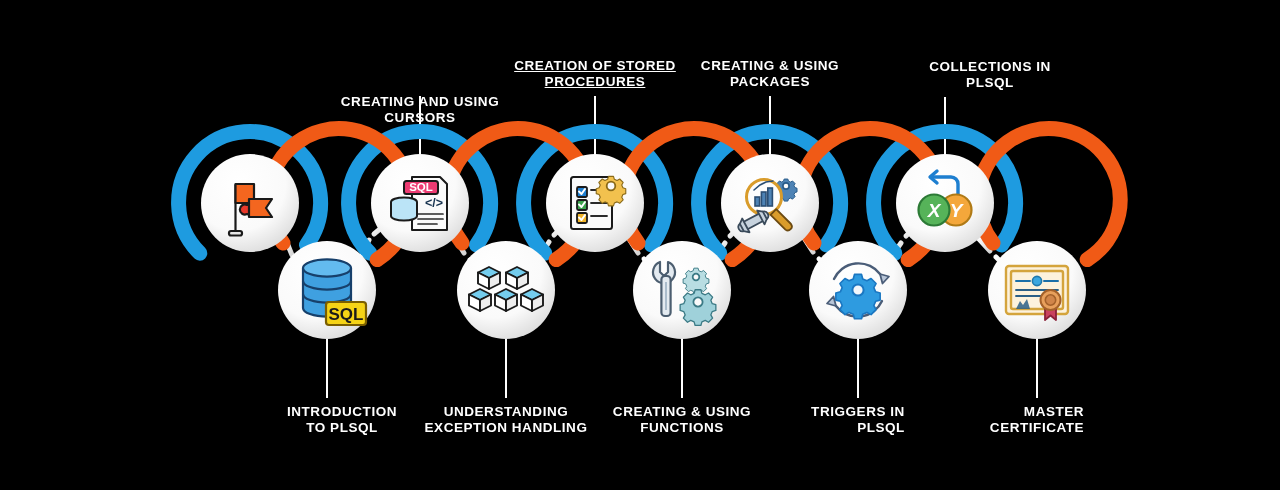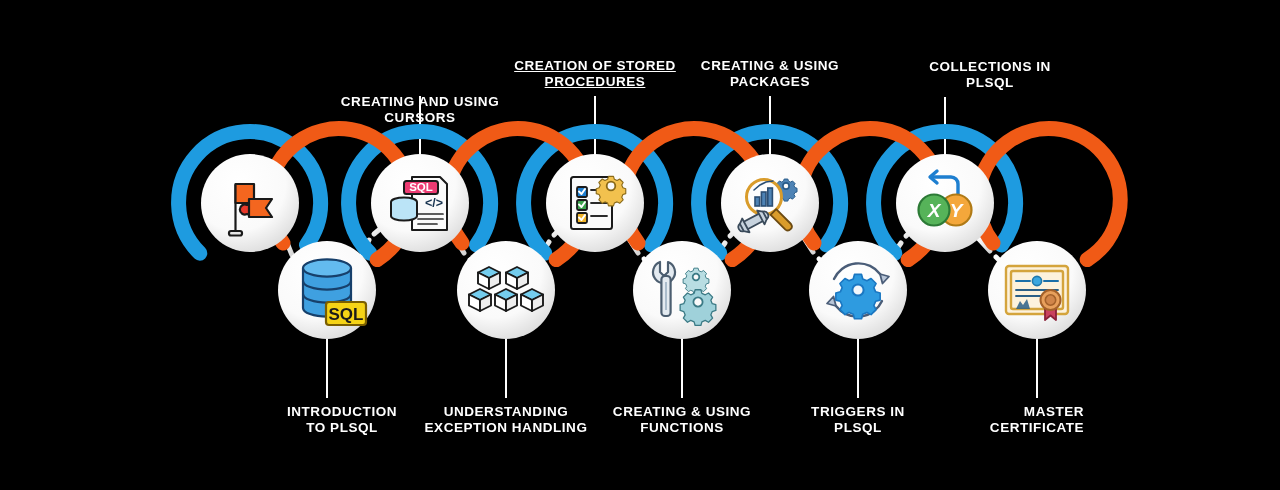--- a/index.html
+++ b/index.html
@@ -329,19 +329,19 @@
 
   <div class="node-label" style="left:342px; top:404px;">INTRODUCTION
 TO PLSQL</div>
 
   <div class="node-label" style="left:506px; top:404px;">UNDERSTANDING
 EXCEPTION HANDLING</div>
 
   <div class="node-label" style="left:682px; top:404px;">CREATING &amp; USING
 FUNCTIONS</div>
 
-  <div class="node-label" style="left:858px; top:404px;">TRIGGERS IN
+  <div class="node-label" style="left:858px; top:404px;text-align:right;">TRIGGERS IN
 PLSQL</div>
 
   <div class="node-label" style="left:1037px; top:404px;text-align:right;">MASTER
 CERTIFICATE</div>
 
 </div>
 
 </body></html>

